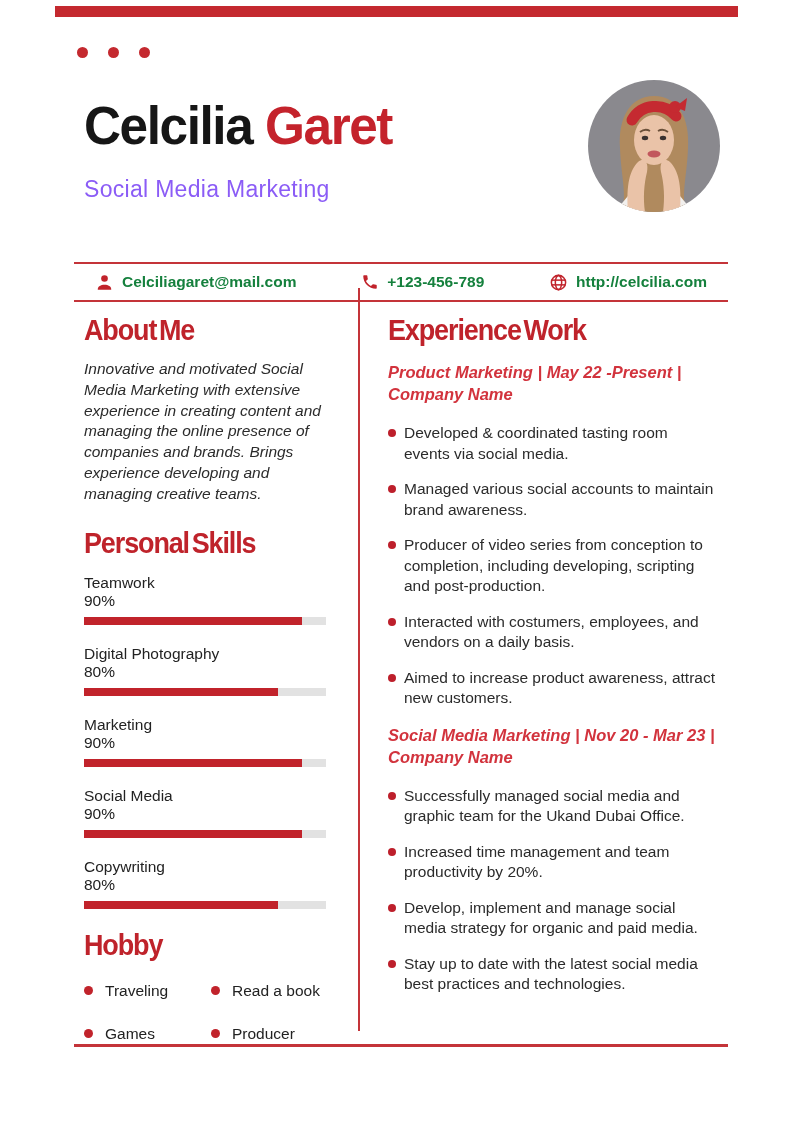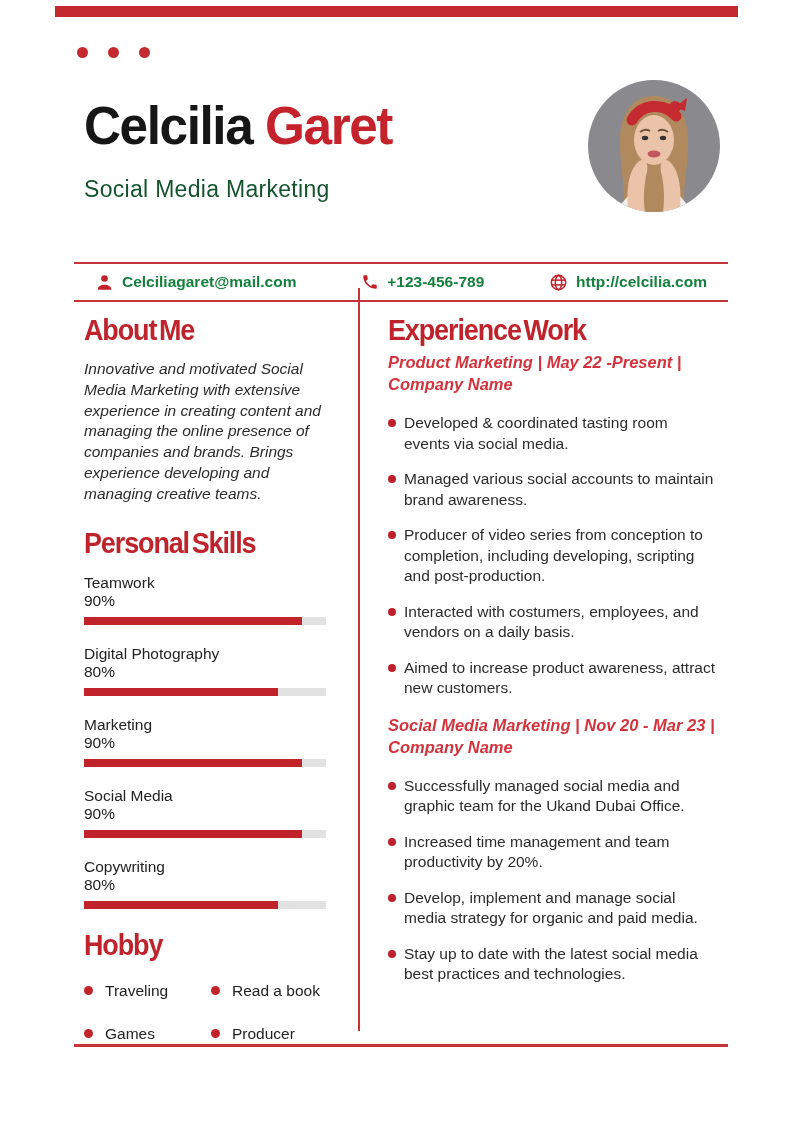--- a/index.html
+++ b/index.html
@@ -11,21 +11,21 @@
   
   .top-bar { position:absolute; left:55px; top:6px; width:683px; height:11px; background:#c4292f; }
   .dots { position:absolute; left:77px; top:47px; display:flex; gap:20px; }
   .dot { width:11px; height:11px; border-radius:50%; background:#c4292f; }
 
   
   .name { position:absolute; left:84px; top:94px; font-size:54px; font-weight:800;
           letter-spacing:-1.5px; color:#161616; white-space:nowrap;
           transform:scaleX(0.95); transform-origin:left top; }
   .name .last { color:#c4232c; }
-  .subtitle { position:absolute; left:84px; top:176px; font-size:23px; color:#14532d; letter-spacing:0.3px; }
+  .subtitle { position:absolute; left:84px; top:176px; font-size:23px; color:#8b5cf6; letter-spacing:0.3px; }
 
   .avatar { position:absolute; left:588px; top:80px; width:132px; height:132px; border-radius:50%; overflow:hidden; }
 
   
   .contact-bar { position:absolute; left:74px; top:262px; width:654px; height:40px;
                  border-top:2.5px solid #c43439; border-bottom:2.5px solid #c43439;
                  display:flex; align-items:center; justify-content:space-between; padding:0 21px; }
   .contact-item { display:flex; align-items:center; gap:8px; font-size:15.5px; color:#15803d;font-weight:bold; }
   .contact-item svg { display:block; }
 
@@ -49,21 +49,21 @@
   .skill-track { margin-top:7px; width:242px; height:8px; background:#e2e2e2; }
   .skill-fill { height:8px; background:#c1232b; }
 
   
   .hobby-head { margin-top:13px; }
   .hobby-grid { margin-top:20px; display:grid; grid-template-columns:127px auto; row-gap:25px;text-align:right; }
   .hobby-item { display:flex; align-items:center; gap:12px; font-size:15.5px; color:#222; }
   .h-dot { width:9px; height:9px; border-radius:50%; background:#c1232b; flex:0 0 auto; }
 
   
-  .job-title { margin-top:4px; width:340px; font-size:16.5px; line-height:22px;
+  .job-title { margin-top:14px; width:340px; font-size:16.5px; line-height:22px;
                font-style:italic; font-weight:700; color:#d2333d; }
   .job-list { list-style:none; margin-top:18px; }
   .job-list li { position:relative; width:328px; padding-left:16px; margin-bottom:15px;
                  font-size:15.5px; line-height:20.5px; color:#2b2b2b; }
   .b-dot { position:absolute; left:0; top:6px; width:8px; height:8px; border-radius:50%; background:#bd1f2b; }
   .job2 { }
 </style>
 </head>
 <body>
 

